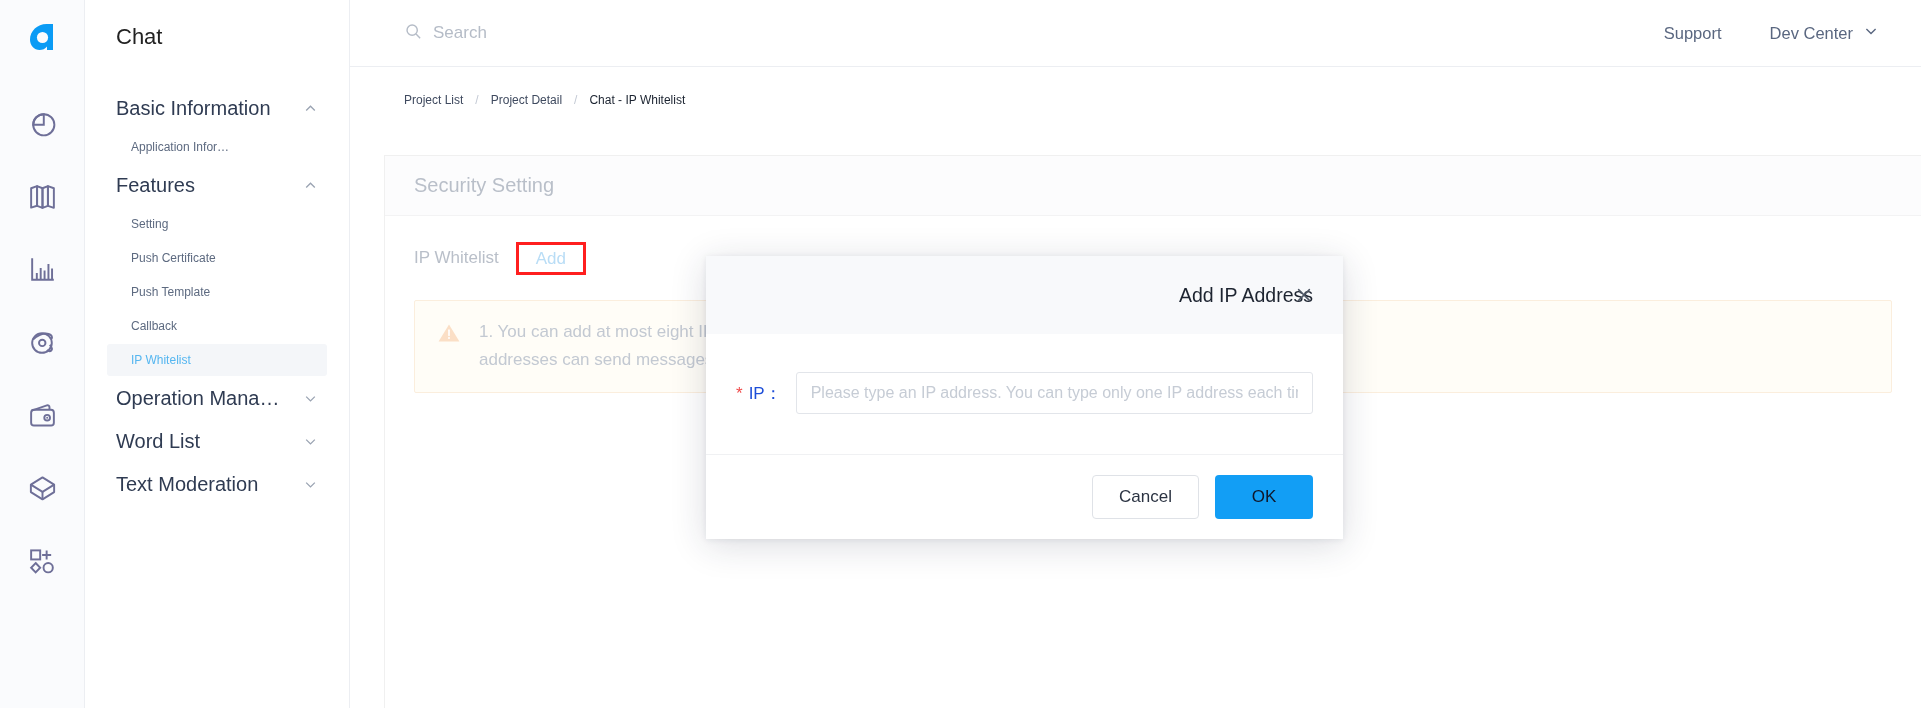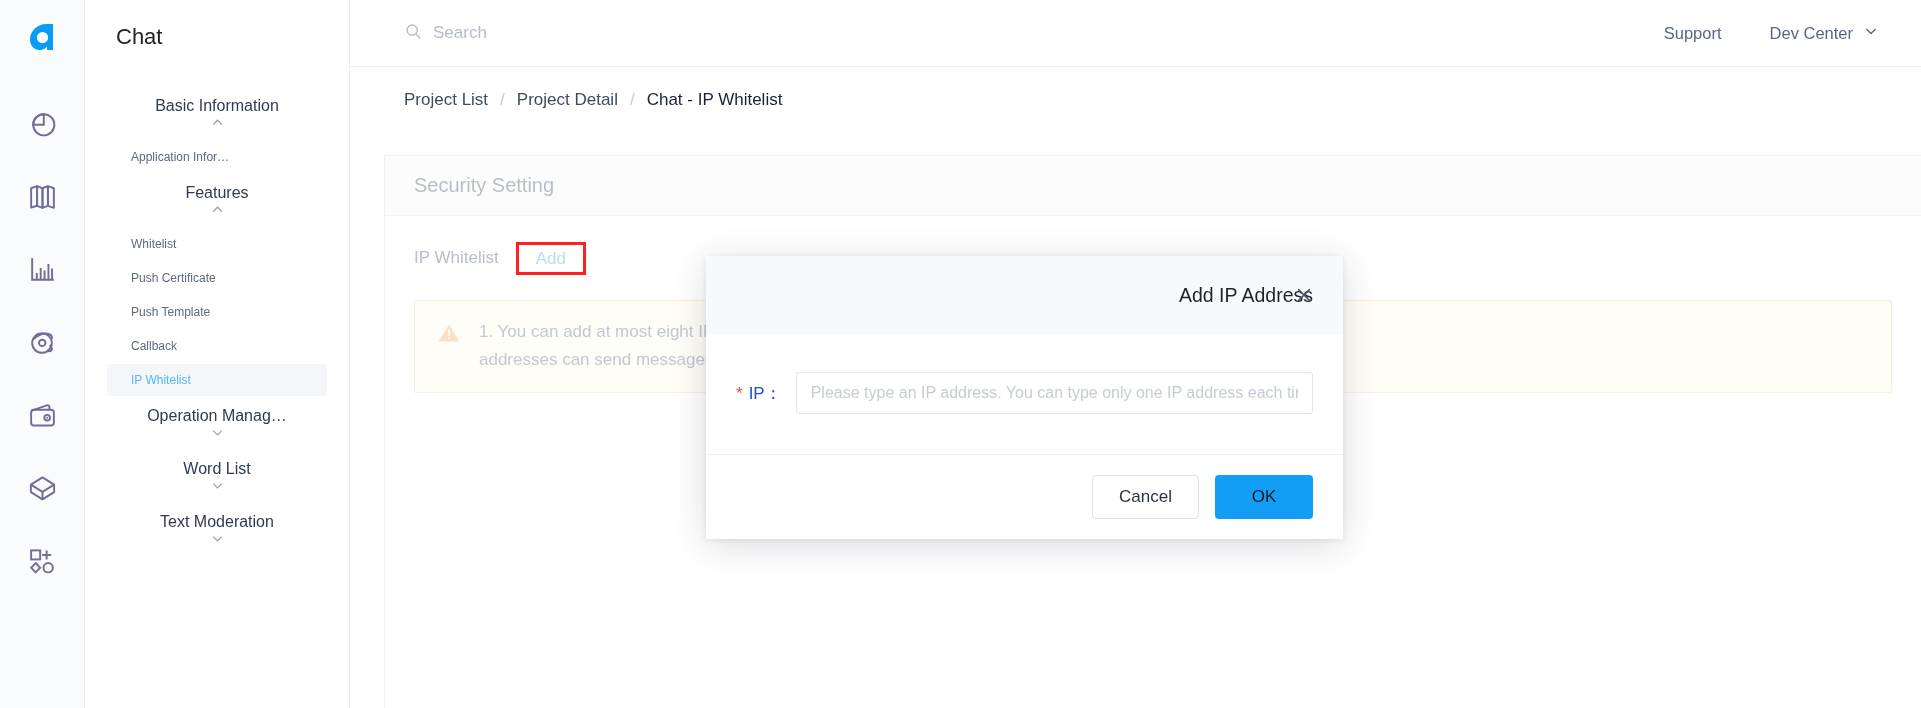--- a/index.html
+++ b/index.html
@@ -38,21 +38,21 @@
     border-right: 1px solid #eceef2;
     padding: 0 22px;
   }
   .nav-title {
     font-size: 22px; color: #222; margin-top: 24px; margin-bottom: 38px;
     padding-left: 9px; font-weight: 400;
   }
   .nav-group {
     display: flex; align-items: center; justify-content: space-between;
     padding: 9px 9px 9px 9px; margin-bottom: 2px;
-    font-size: 16px; color: #2f3b52; cursor: pointer; flex-direction: column;
+    font-size: 20px; color: #2f3b52; cursor: pointer;
   }
   .nav-group .g-label { white-space: nowrap; overflow: hidden; text-overflow: ellipsis; max-width: 172px; }
   .chev { flex: 0 0 auto; color: #9aa3b2; display: flex; }
   .nav-item {
     padding: 9px 9px 9px 24px; margin-bottom: 2px;
     font-size: 12px; color: #5c6craa; color: #5d6a80; cursor: pointer;
     border-radius: 3px; white-space: nowrap; overflow: hidden; text-overflow: ellipsis;
   }
   .nav-item.active { background: #f4f6f9; color: #55b6f0; }
 
@@ -65,21 +65,21 @@
   .search-wrap { display: flex; align-items: center; margin-left: 54px; gap: 10px; cursor: text; }
   .search-ph { font-size: 17px; color: #b5bcc7; }
   .topbar-right { margin-left: auto; display: flex; align-items: center; gap: 48px; margin-right: 42px; }
   .tb-link { font-size: 16.5px; color: #5a6780; cursor: pointer; display:flex; align-items:center; gap:10px; }
 
   
   .crumb-bar {
     position: absolute; left: 350px; top: 66px; right: 0; height: 67px;
     border-top: 1px solid #eceef2;
     display: flex; align-items: center; padding-left: 54px;
-    font-size: 17px;
+    font-size: 12px;
   }
   .crumb { color: #3f4a5f; cursor: pointer; }
   .crumb.current { color: #1b2330; cursor: default; }
   .crumb-sep { color: #c3c9d4; margin: 0 12px; }
 
   
   .card {
     position: absolute; left: 384px; top: 155px; right: 0; bottom: 0;
     background: #fff; border-top: 1px solid #f0f0f0;
     border-left: 1px solid #f0f0f0;
@@ -237,21 +237,21 @@
     <div class="nav-item">Application Infor…</div>
 
     <div class="nav-group">
       <span class="g-label">Features</span>
       <span class="chev">
         <svg width="15" height="15" viewBox="0 0 16 16" fill="none" stroke="#9aa3b2" stroke-width="1.4">
             <path d="M3.4 10.2 8 5.6l4.6 4.6"></path>
           </svg>
       </span>
     </div>
-    <div class="nav-item">Whitelist</div>
+    <div class="nav-item">Setting</div>
     <div class="nav-item">Push Certificate</div>
     <div class="nav-item">Push Template</div>
     <div class="nav-item">Callback</div>
     <div class="nav-item active">IP Whitelist</div>
 
     <div class="nav-group">
       <span class="g-label">Operation Manag…</span>
       <span class="chev">
         <svg width="15" height="15" viewBox="0 0 16 16" fill="none" stroke="#9aa3b2" stroke-width="1.4">
             <path d="M3.4 6 8 10.6 12.6 6"></path>

